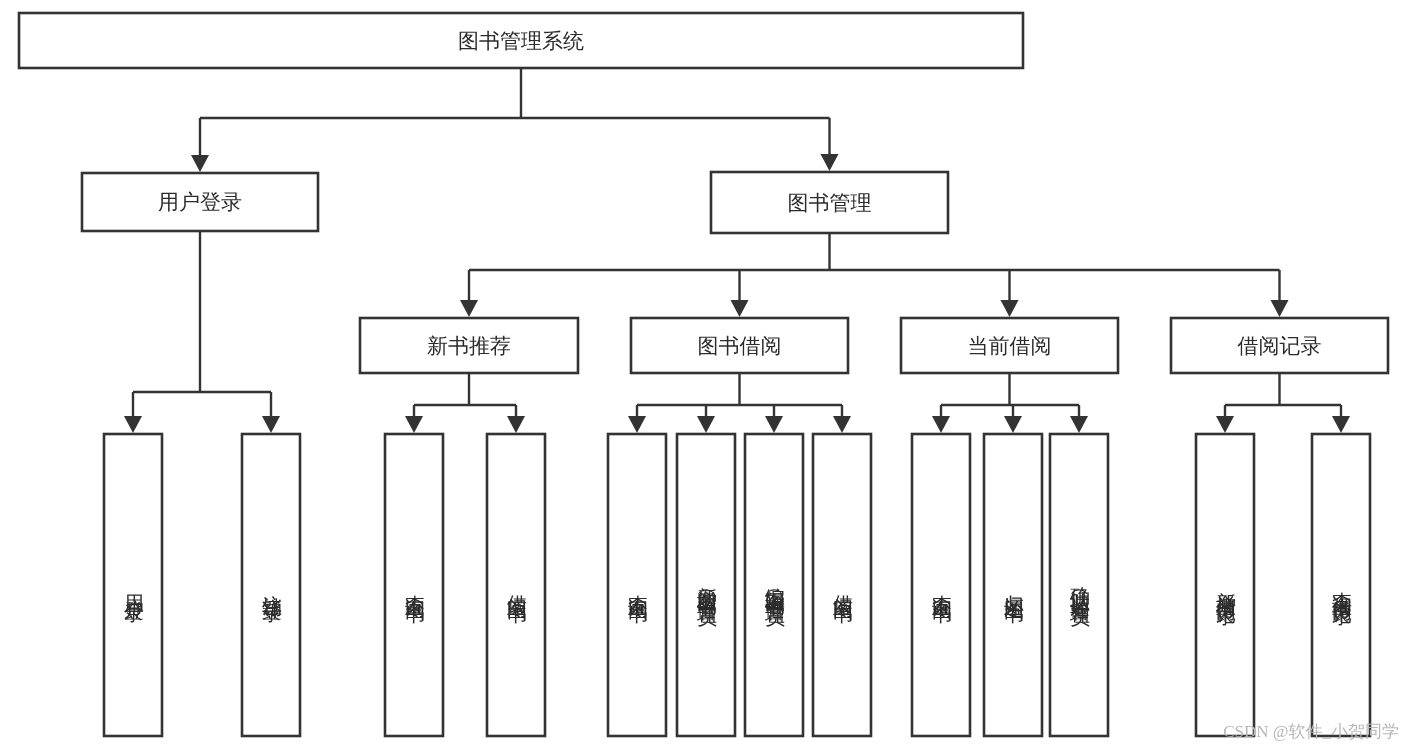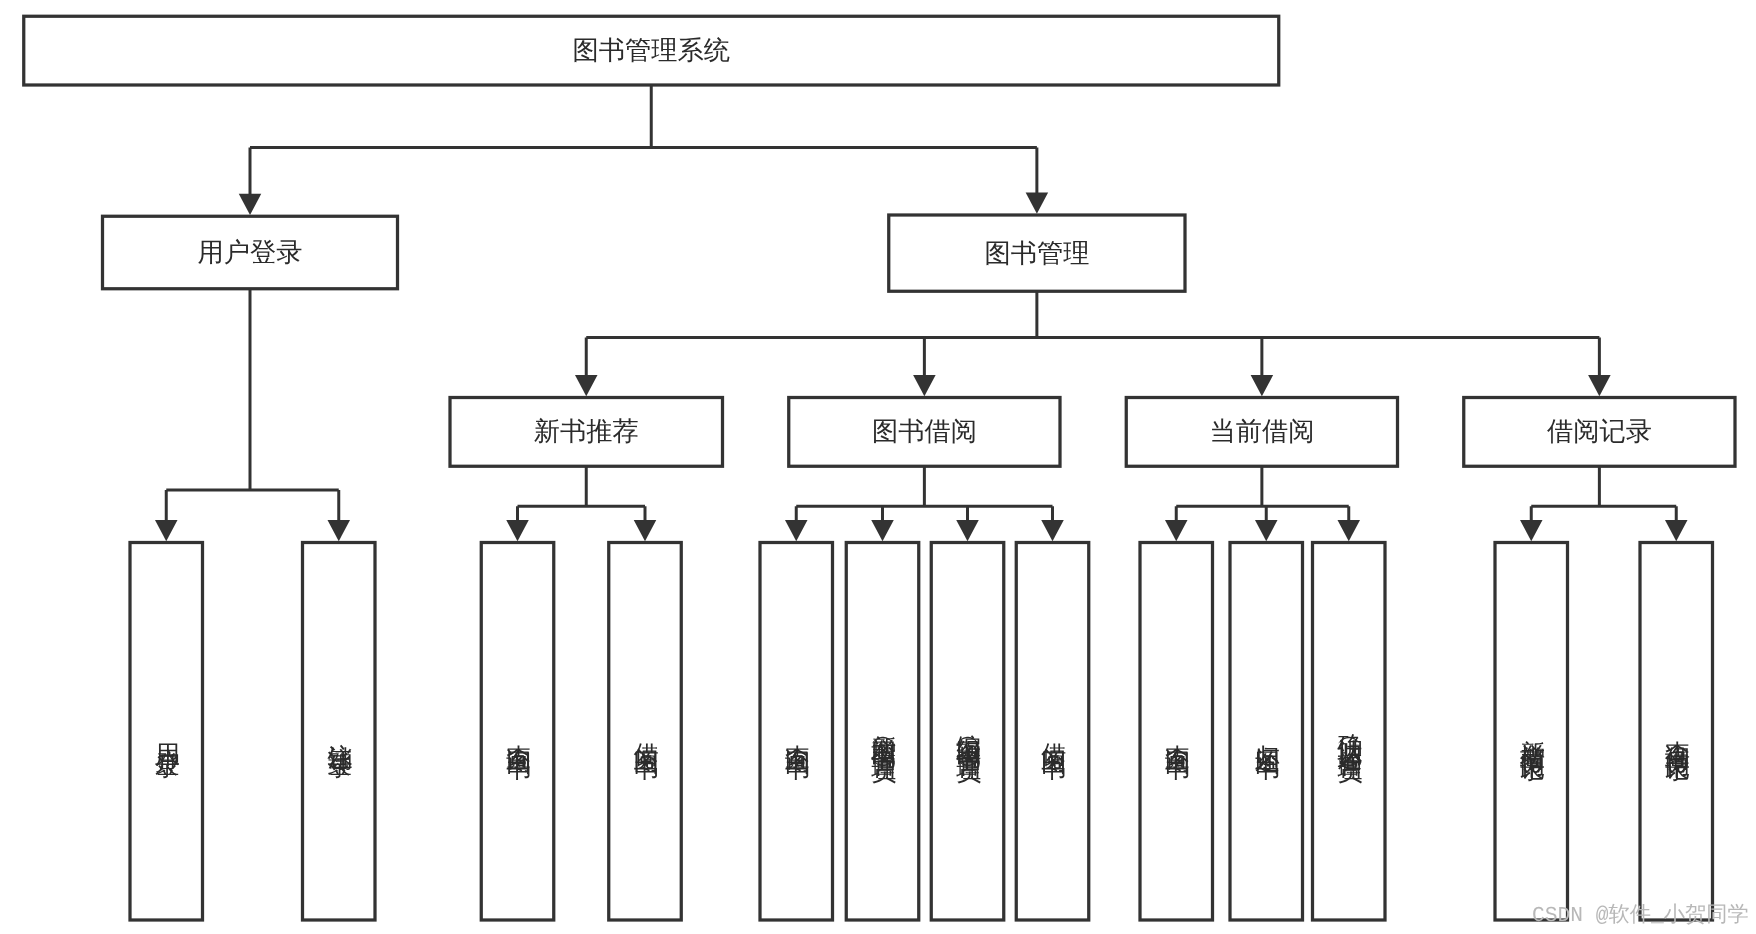--- a/index.html
+++ b/index.html
@@ -15,21 +15,21 @@
   .node-label{
     fill:#2b2b2b;
     font-family:"DejaVu Sans","Liberation Sans",sans-serif;
     text-anchor:middle;
     dominant-baseline:middle;
   }
   .label-h{font-size:21px;}
   .label-v{font-size:20px;writing-mode:vertical-rl;letter-spacing:3px;}
   .watermark{
     position:absolute;right:6px;bottom:4px;
-    font-family:Liberation Mono, monospace;
+    font-family:Liberation Serif, serif;
     font-size:17px;color:#b8b8b8;white-space:nowrap;
     pointer-events:none;user-select:none;
   }
 </style>
 </head>
 <body>
 
 <div id="diagram-root">
 
   <svg id="chart-svg" viewBox="0 0 1405 747" xmlns="http://www.w3.org/2000/svg">

